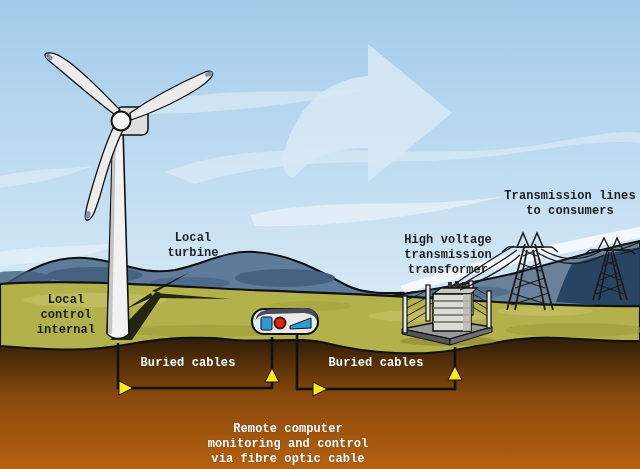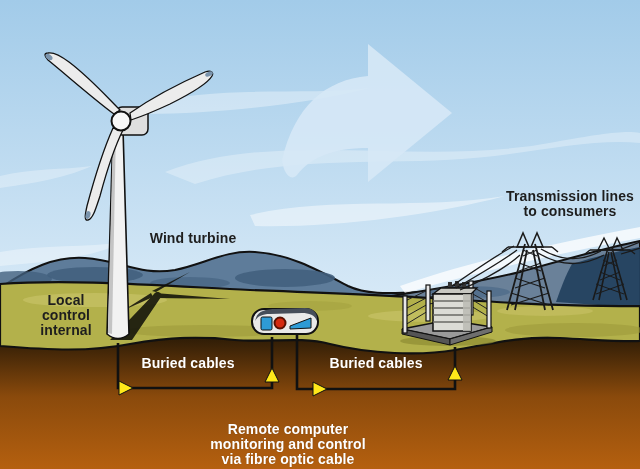--- a/index.html
+++ b/index.html
@@ -7,25 +7,26 @@
     position:relative;
     width:640px;height:469px;
     overflow:hidden;
     font-family:"Liberation Sans", sans-serif;
     background:#a2cbe9;
   }
   .stage svg{position:absolute;left:0;top:0;width:640px;height:469px;display:block;}
   .lbl{
     position:absolute;
     font-weight:bold;
-    font-size:14px;
+    font-size:12px;
     line-height:15px;
     text-align:center;
     white-space:pre-line;
     letter-spacing:0.1px;
+    font-family:Liberation Mono, monospace;
   }
   .lbl-dark{color:#1e1e1e;}
   .lbl-light{color:#ffffff;text-shadow:0 0 1px rgba(60,30,0,.4);}
 </style>
 </head>
 <body>
 
 <div class="stage">
   <svg viewBox="0 0 640 469">
     <defs>
@@ -199,26 +200,28 @@
     </g>
 
     <g stroke="#1a1a1a" stroke-width="1.3" fill="none">
       <path d="M541,249 Q571,267 601,251"></path>
       <path d="M538,253 Q571,273 604,255"></path>
       <path d="M619,250 Q630,246 640,242"></path>
       <path d="M621,254 Q631,251 640,248"></path>
     </g>
   </svg>
 
-  <div class="lbl lbl-dark" style="left:148px;top:231px;width:90px;">Wind turbine</div>
+  <div class="lbl lbl-dark" style="left:148px;top:231px;width:90px;">Local turbine</div>
 
   <div class="lbl lbl-dark" style="left:16px;top:293px;width:100px;text-align:center;">Local
 control
 internal</div>
 
+  <div class="lbl lbl-dark" style="left:368px;top:233px;width:160px;">High voltage
+transmission transformer</div>
 
   <div class="lbl lbl-dark" style="left:500px;top:189px;width:140px;">Transmission lines
 to consumers</div>
 
   <div class="lbl lbl-light" style="left:138px;top:356px;width:100px;">Buried cables</div>
 
   <div class="lbl lbl-light" style="left:326px;top:356px;width:100px;">Buried cables</div>
 
   <div class="lbl lbl-light" style="left:207px;top:398px;width:162px;margin-top:24px;">Remote computer
 monitoring and control

